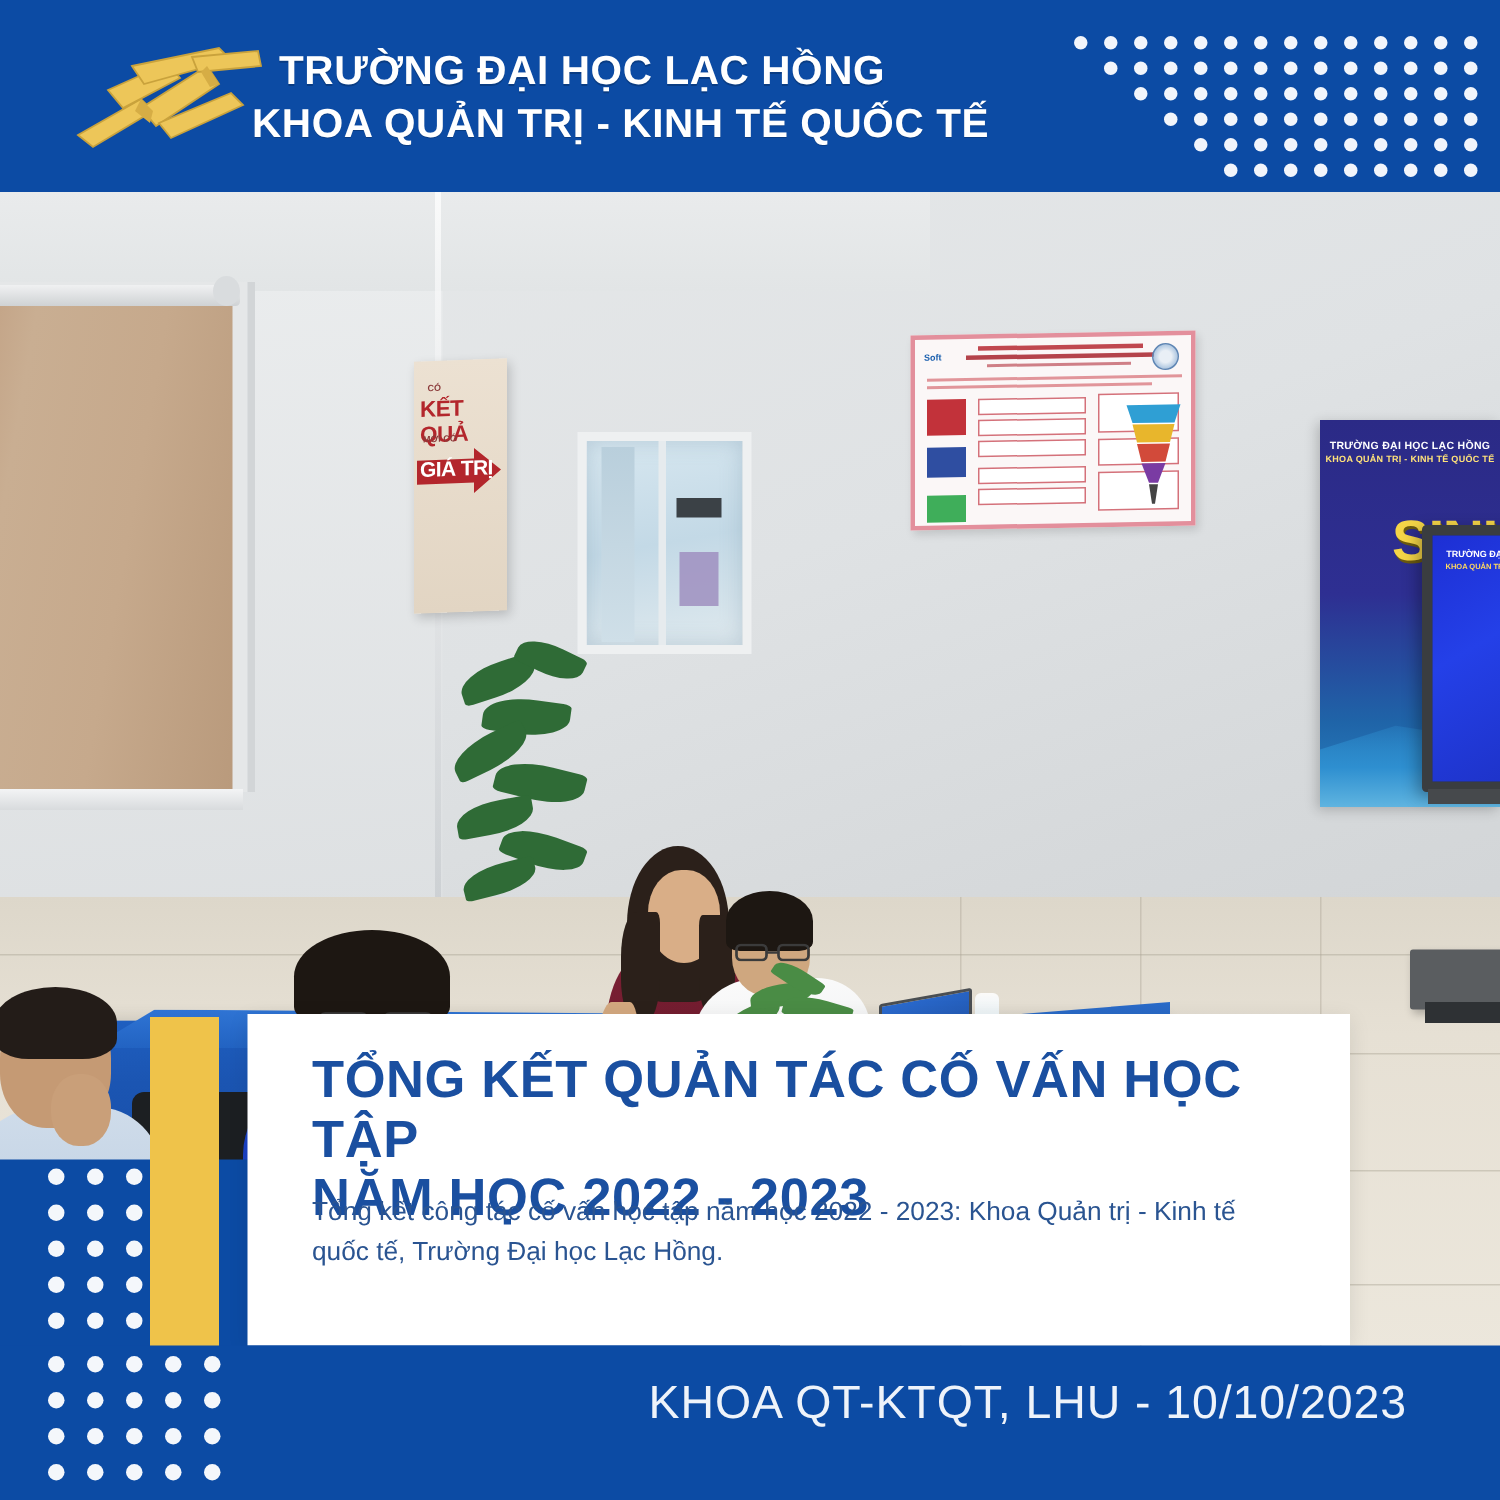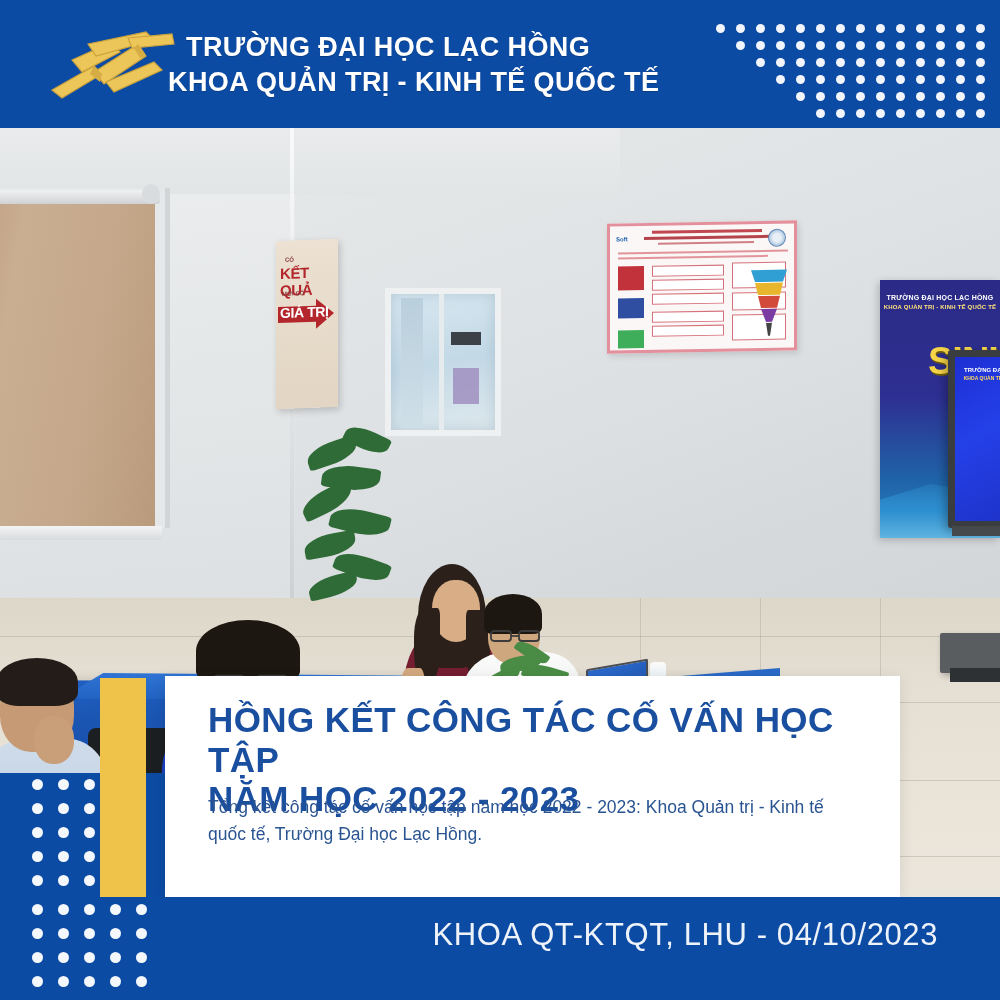--- a/index.html
+++ b/index.html
@@ -727,28 +727,28 @@
       <span style="left: 370px; top: 222px;"></span>
       <span style="left: 396px; top: 222px;"></span>
       <span style="left: 422px; top: 222px;"></span>
       <span style="left: 448px; top: 222px;"></span>
     </div>
 
   <div class="yellowbar"></div>
 
   <div class="card">
     <div class="card-title" id="cardTitle">
-        <div>HỒNG KẾT CÔNG TÁC CỐ VẤN HỌC TẬP</div>
+        <div>TỔNG KẾT QUẢN TÁC CỐ VẤN HỌC TẬP</div>
         <div>NĂM HỌC 2022 - 2023</div>
       </div>
     <div class="card-body">Tổng kết công tác cố vấn học tập năm học 2022 - 2023: Khoa Quản trị - Kinh tế quốc tế, Trường Đại học Lạc Hồng.</div>
   </div>
 
   <div class="bottombar">
-    <div class="bottom-text">KHOA QT-KTQT, LHU - 04/10/2023</div>
+    <div class="bottom-text">KHOA QT-KTQT, LHU - 10/10/2023</div>
   </div>
   <div class="bdots" id="bDots">
       <span style="left: 22px; top: 4px;"></span>
       <span style="left: 48px; top: 4px;"></span>
       <span style="left: 74px; top: 4px;"></span>
       <span style="left: 100px; top: 4px;"></span>
       <span style="left: 126px; top: 4px;"></span>
       <span style="left: 22px; top: 28px;"></span>
       <span style="left: 48px; top: 28px;"></span>
       <span style="left: 74px; top: 28px;"></span>

